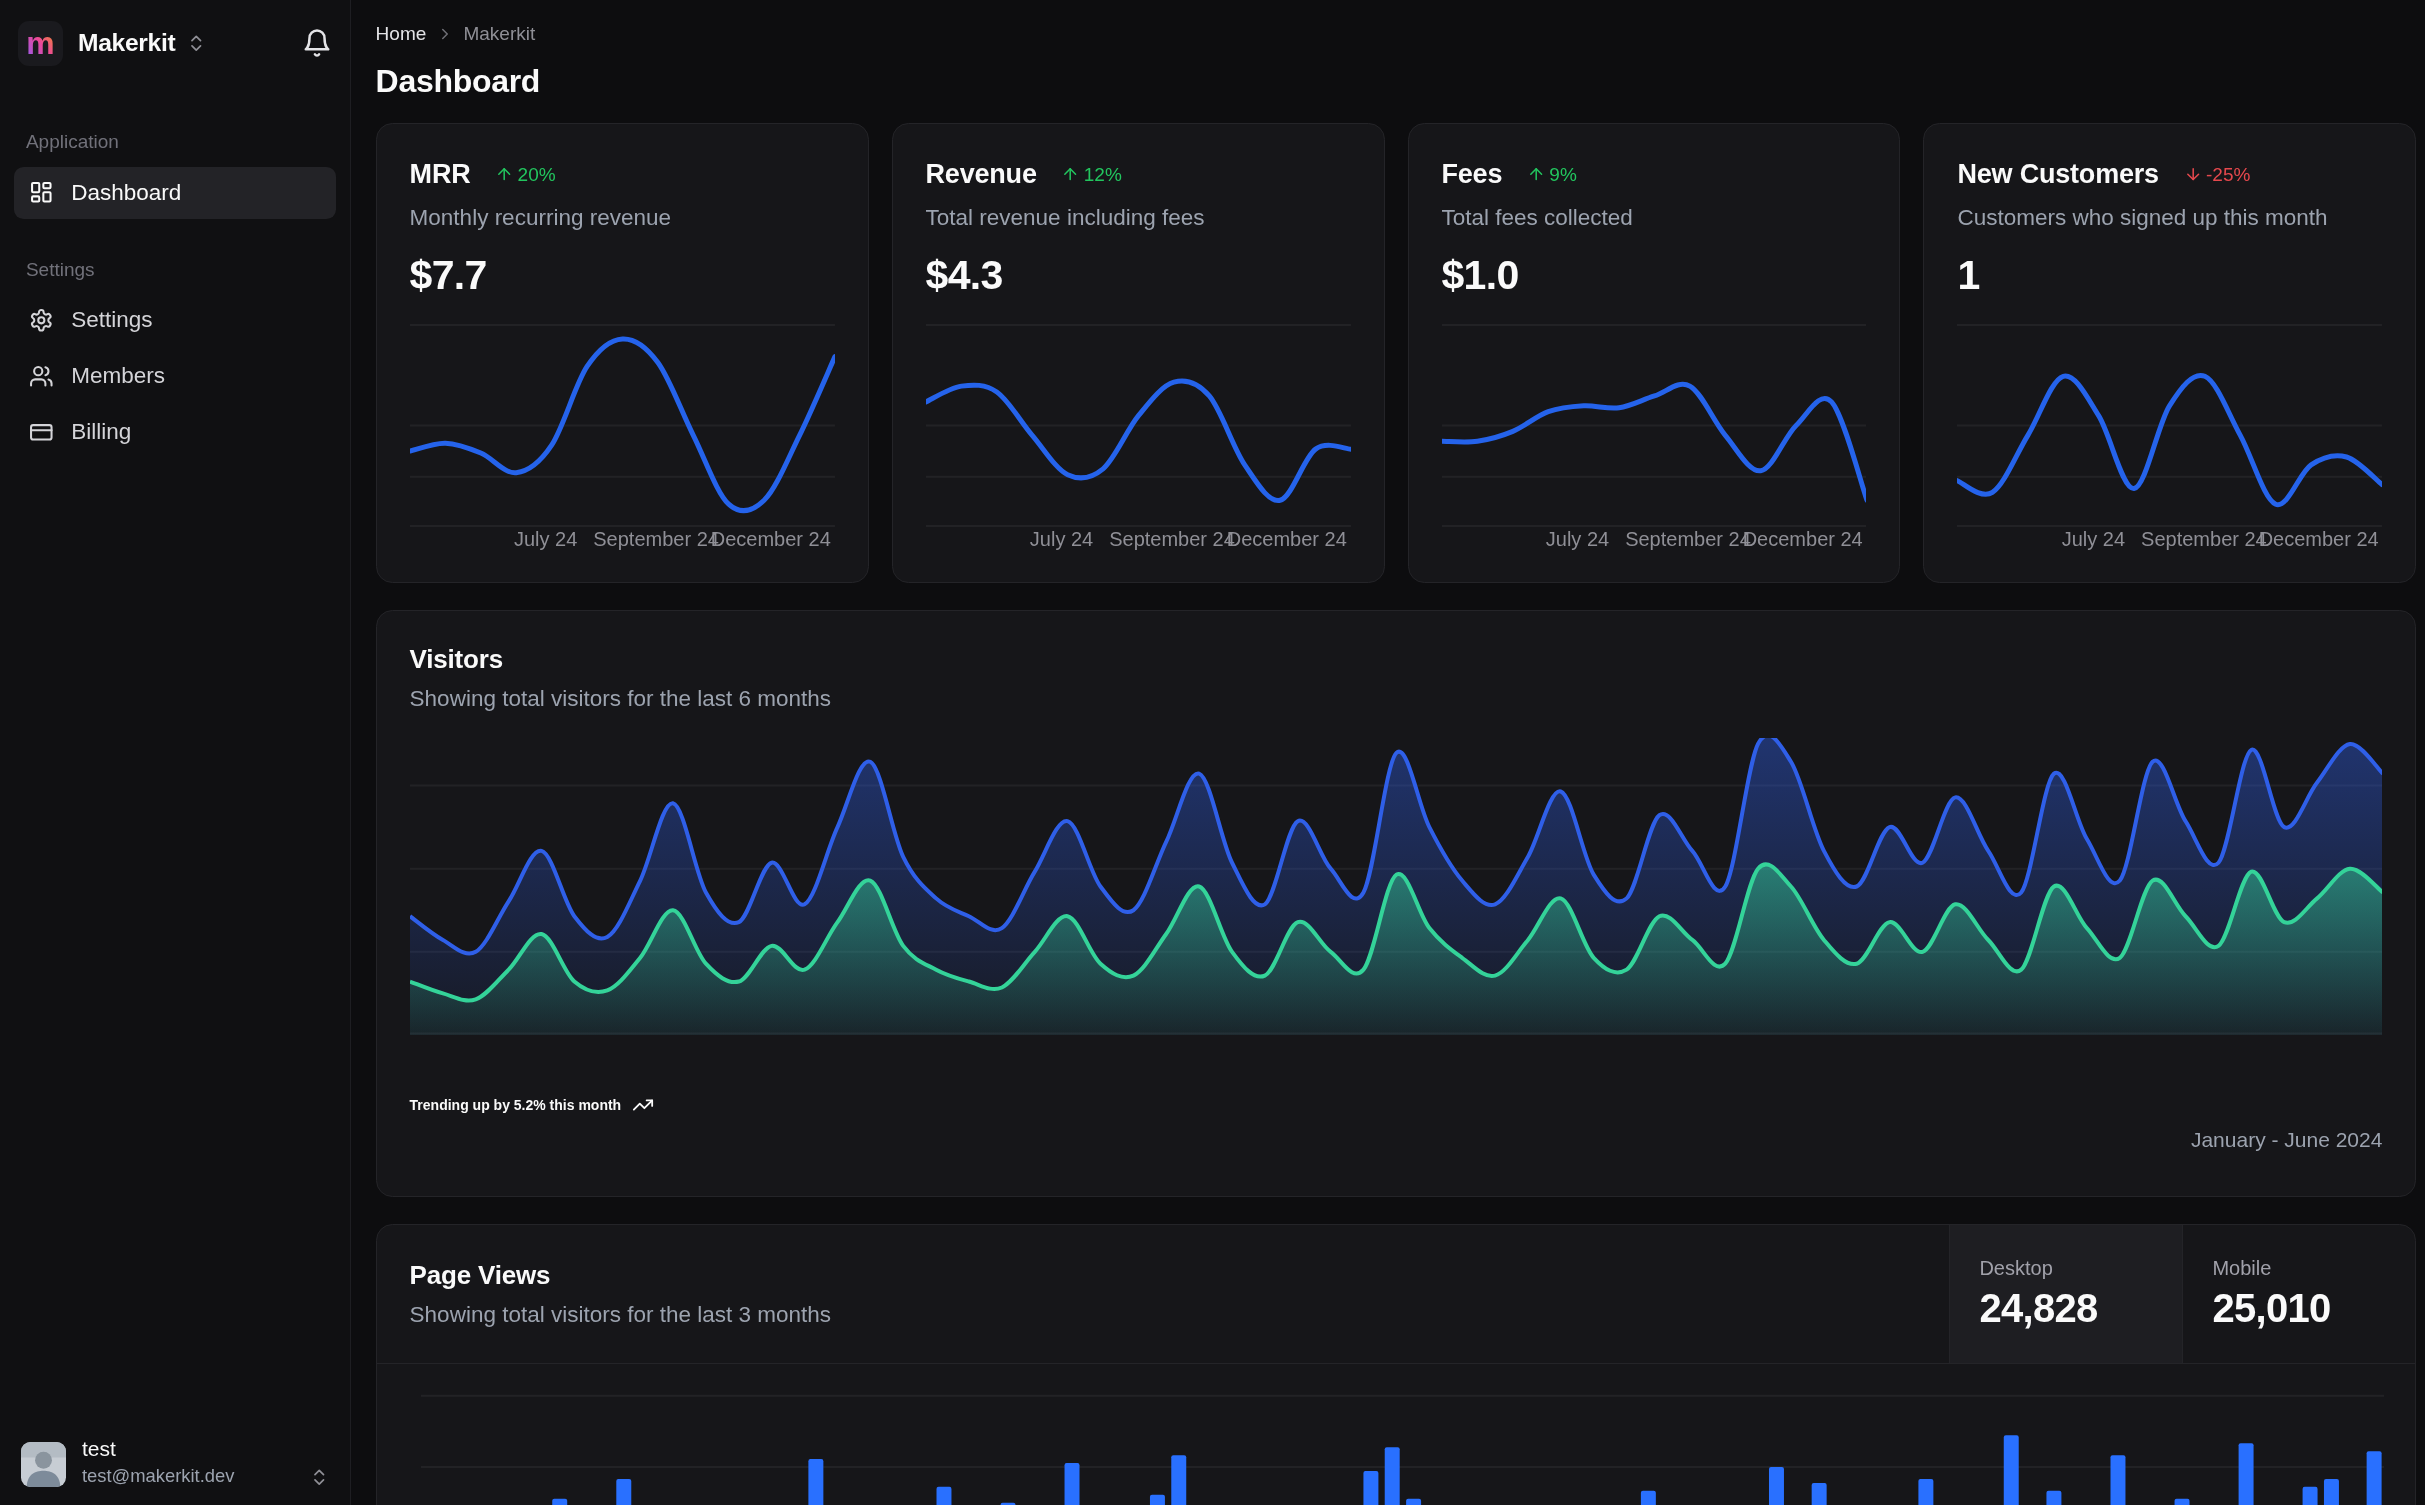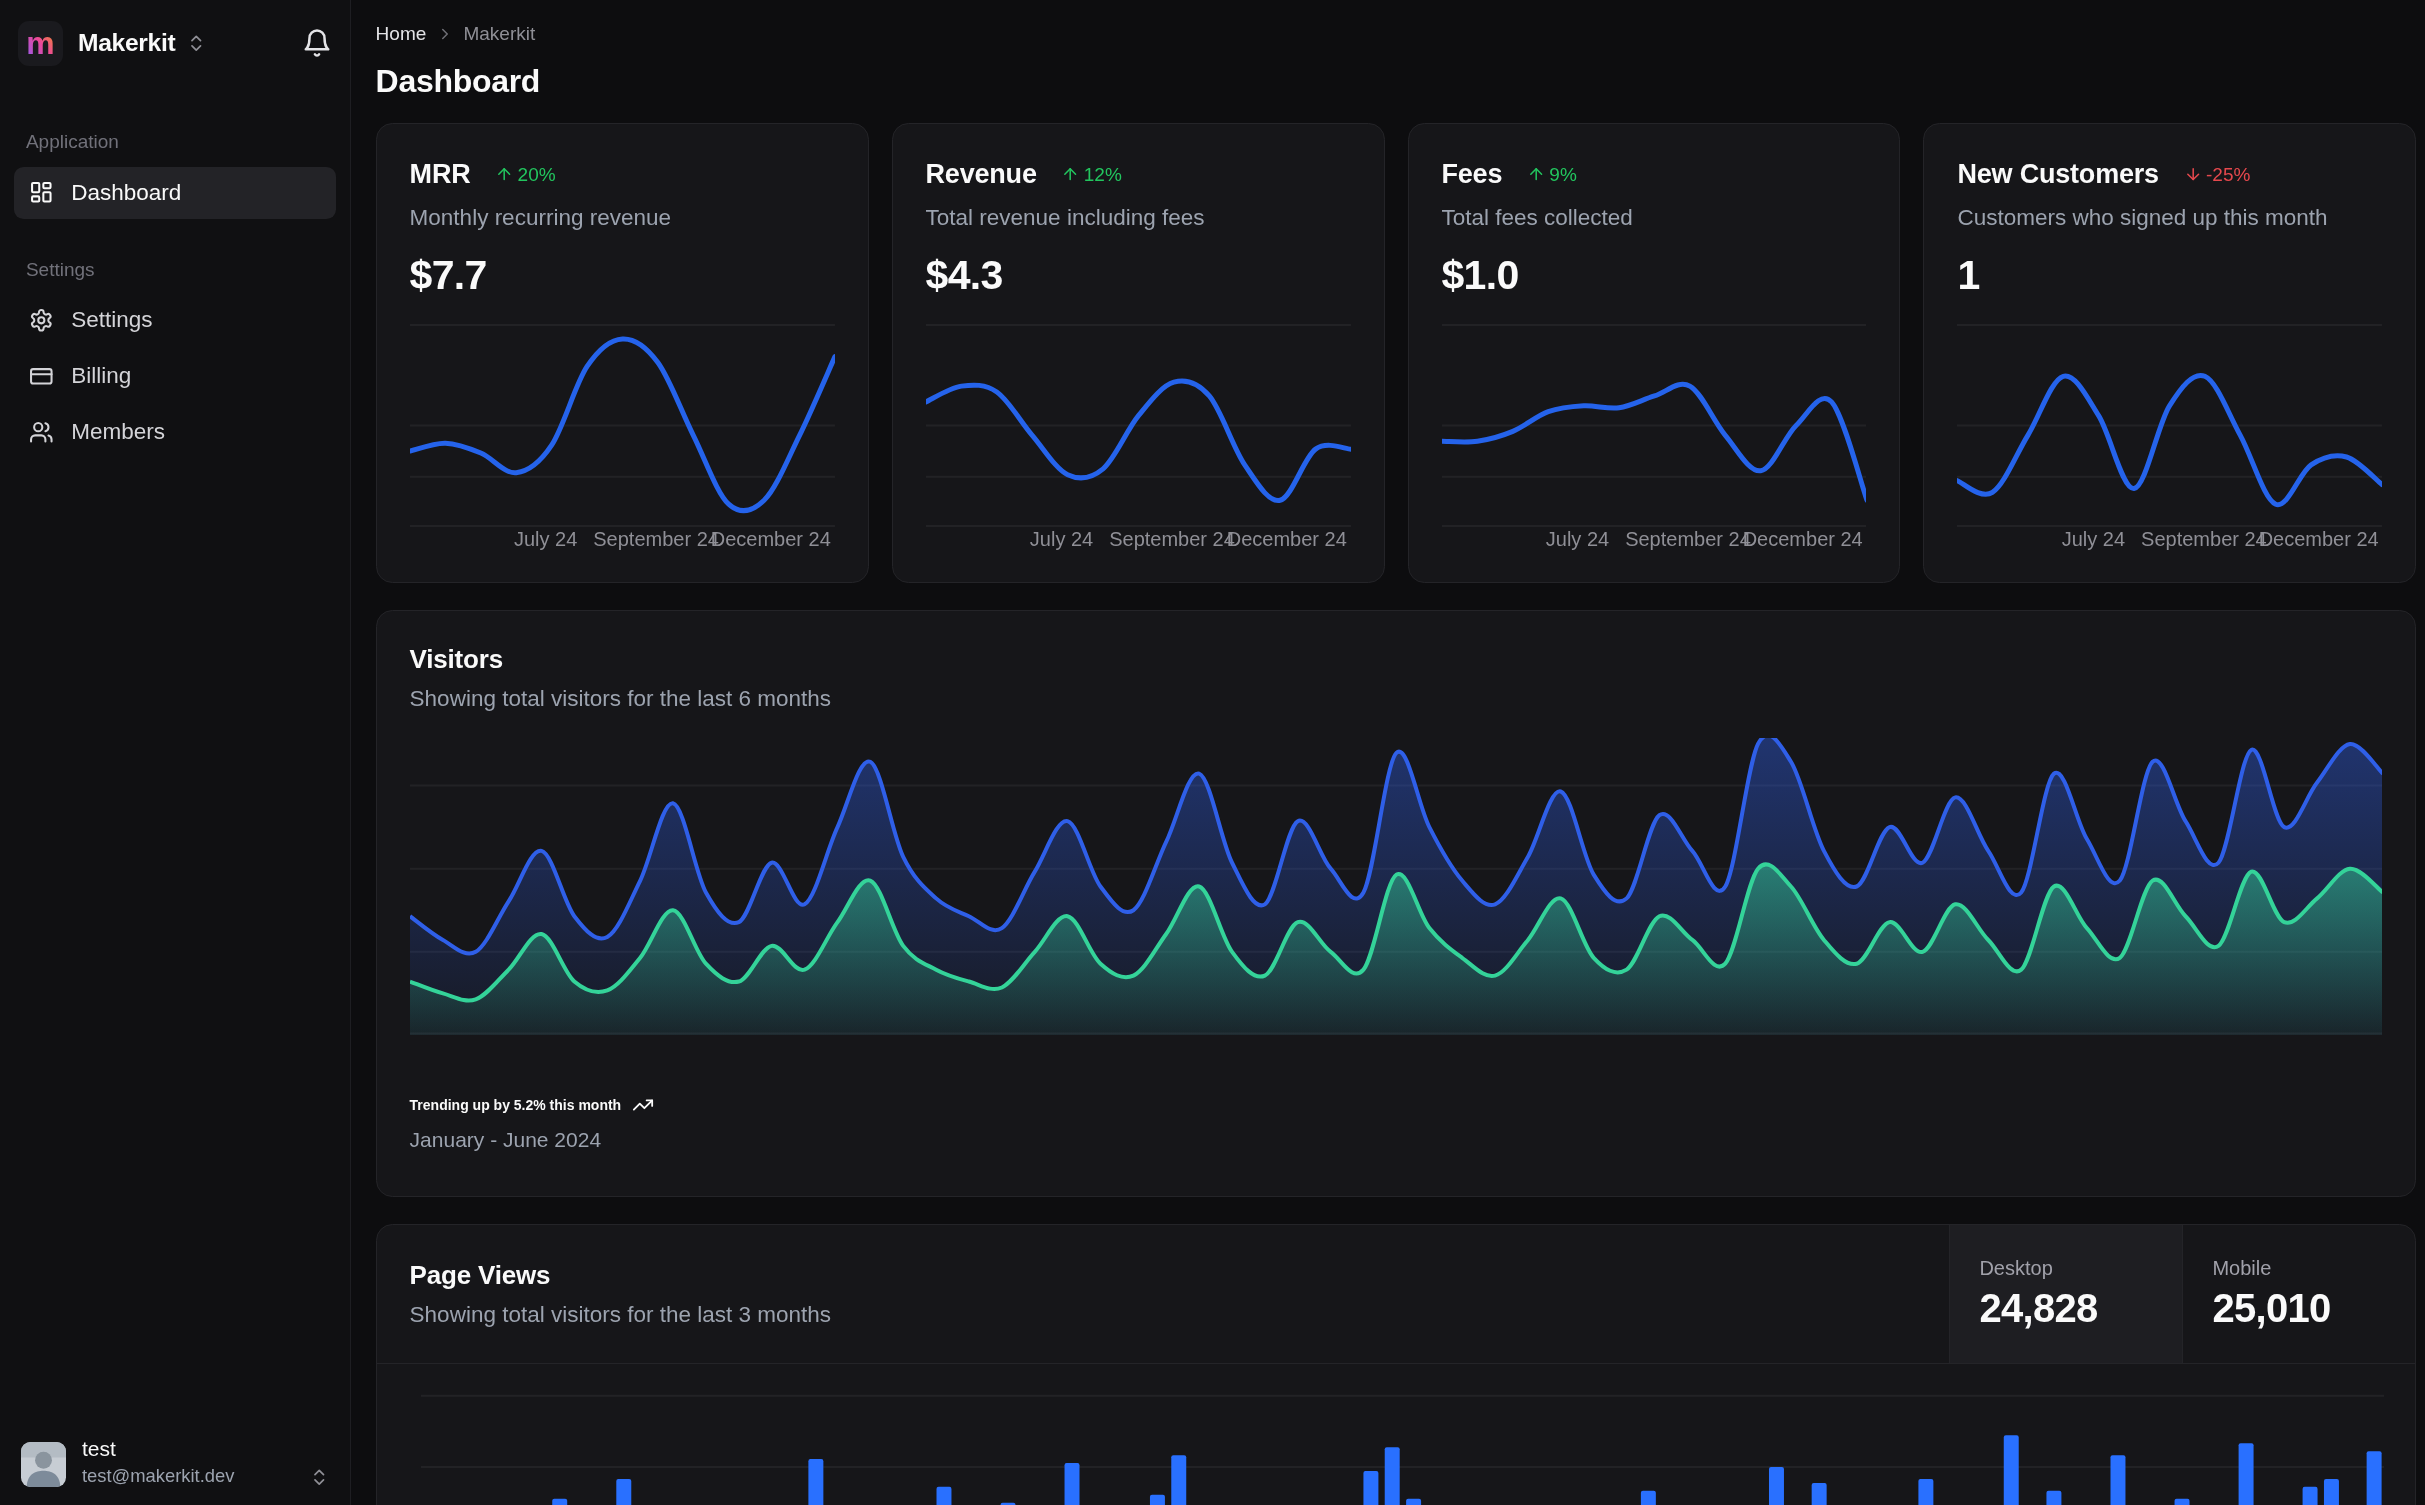--- a/index.html
+++ b/index.html
@@ -72,21 +72,21 @@
   .spark-labels span:nth-child(2){ left:58%; }
   .spark-labels span:nth-child(3){ left:85%; }
   
   .visitors-card { margin-top:27px; height:587px; padding:33px; display:flex; flex-direction:column; }
   .section-title { font-size:26px; font-weight:700; letter-spacing:-0.2px; }
   .section-subtitle { font-size:22.5px; color:#9ca3af; margin-top:11px; }
   .visitors-svg { width:100%; height:297px; display:block; margin-top:26px; }
   .visitors-footer { margin-top:59px; }
   .vf-bold { display:flex; align-items:center; gap:11px; font-size:14px; font-weight:700; }
   .vf-bold .icon { width:22px; height:22px; color:#fafafa; }
-  .vf-sub { font-size:21px; color:#9ca3af; margin-top:12.3px; }
+  .vf-sub { font-size:21px; color:#9ca3af; margin-top:12.3px;text-align:right; }
   
   .pageviews-card { margin-top:27px; height:669px; padding:0; overflow:hidden; }
   .pv-header { display:flex; align-items:stretch; border-bottom:1.4px solid #242428; }
   .pv-head-left { flex:1; padding:35px 33px; }
   .pv-stat {
     width:233px; border:none; border-left:1.4px solid #242428; background:transparent;
     display:flex; flex-direction:column; justify-content:center; gap:6.8px;
     padding:20.5px 29px; text-align:left; cursor:pointer; color:inherit;
     font-family:"Liberation Sans", sans-serif;
   }
@@ -153,36 +153,36 @@
             <svg viewBox="0 0 24 24">
                 <path d="M12.22 2h-.44a2 2 0 0 0-2 2v.18a2 2 0 0 1-1 1.73l-.43.25a2 2 0 0 1-2 0l-.15-.08a2 2 0 0 0-2.73.73l-.22.38a2 2 0 0 0 .73 2.73l.15.1a2 2 0 0 1 1 1.72v.51a2 2 0 0 1-1 1.74l-.15.09a2 2 0 0 0-.73 2.73l.22.38a2 2 0 0 0 2.73.73l.15-.08a2 2 0 0 1 2 0l.43.25a2 2 0 0 1 1 1.73V20a2 2 0 0 0 2 2h.44a2 2 0 0 0 2-2v-.18a2 2 0 0 1 1-1.73l.43-.25a2 2 0 0 1 2 0l.15.08a2 2 0 0 0 2.73-.73l.22-.39a2 2 0 0 0-.73-2.73l-.15-.08a2 2 0 0 1-1-1.74v-.5a2 2 0 0 1 1-1.74l.15-.09a2 2 0 0 0 .73-2.73l-.22-.38a2 2 0 0 0-2.73-.73l-.15.08a2 2 0 0 1-2 0l-.43-.25a2 2 0 0 1-1-1.73V4a2 2 0 0 0-2-2z"></path>
                 <circle cx="12" cy="12" r="3"></circle>
               </svg>
           </span>
           <span>Settings</span>
         </div>
         <div class="sb-item">
           <span class="icon">
             <svg viewBox="0 0 24 24">
-                <rect width="20" height="14" x="2" y="5" rx="2"></rect>
-                <line x1="2" x2="22" y1="10" y2="10"></line>
-              </svg>
-          </span>
-          <span>Billing</span>
-        </div>
-        <div class="sb-item">
-          <span class="icon">
-            <svg viewBox="0 0 24 24">
                 <path d="M16 21v-2a4 4 0 0 0-4-4H6a4 4 0 0 0-4 4v2"></path>
                 <circle cx="9" cy="7" r="4"></circle>
                 <path d="M22 21v-2a4 4 0 0 0-3-3.87"></path>
                 <path d="M16 3.13a4 4 0 0 1 0 7.75"></path>
               </svg>
           </span>
           <span>Members</span>
+        </div>
+        <div class="sb-item">
+          <span class="icon">
+            <svg viewBox="0 0 24 24">
+                <rect width="20" height="14" x="2" y="5" rx="2"></rect>
+                <line x1="2" x2="22" y1="10" y2="10"></line>
+              </svg>
+          </span>
+          <span>Billing</span>
         </div>
       </div>
     </nav>
 
     <div class="sb-user">
       <span class="avatar">
         <svg viewBox="0 0 64 64">
             <rect width="64" height="64" fill="#c7cdd4"></rect>
             <rect width="64" height="22" fill="#b4bcc4"></rect>
             <circle cx="32" cy="26" r="12" fill="#8a949e"></circle>

